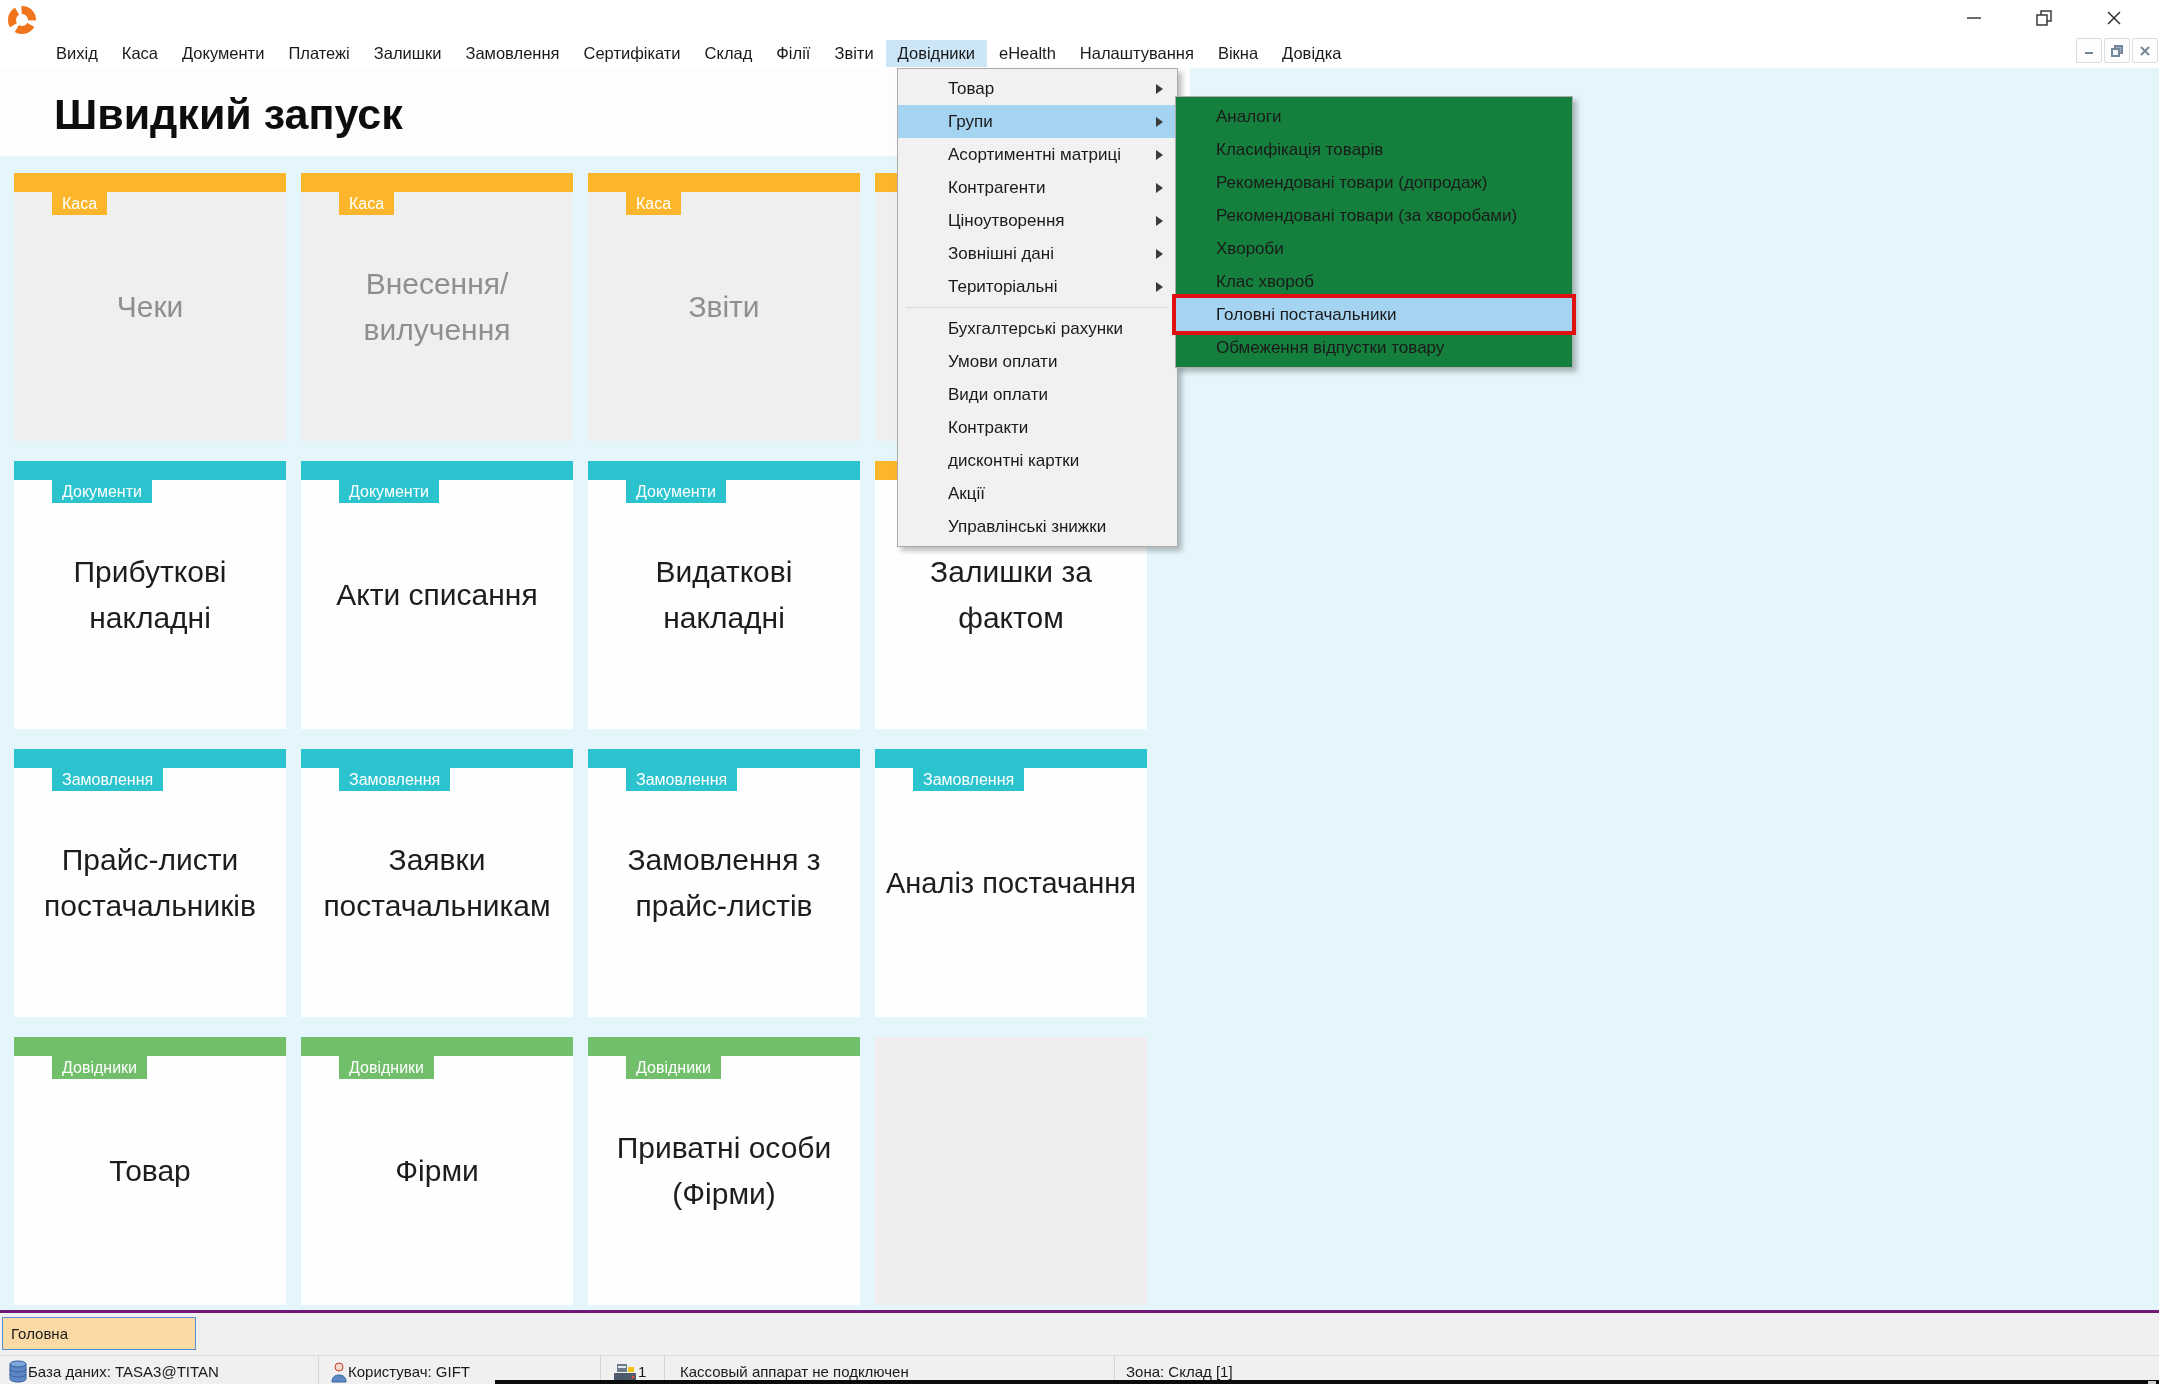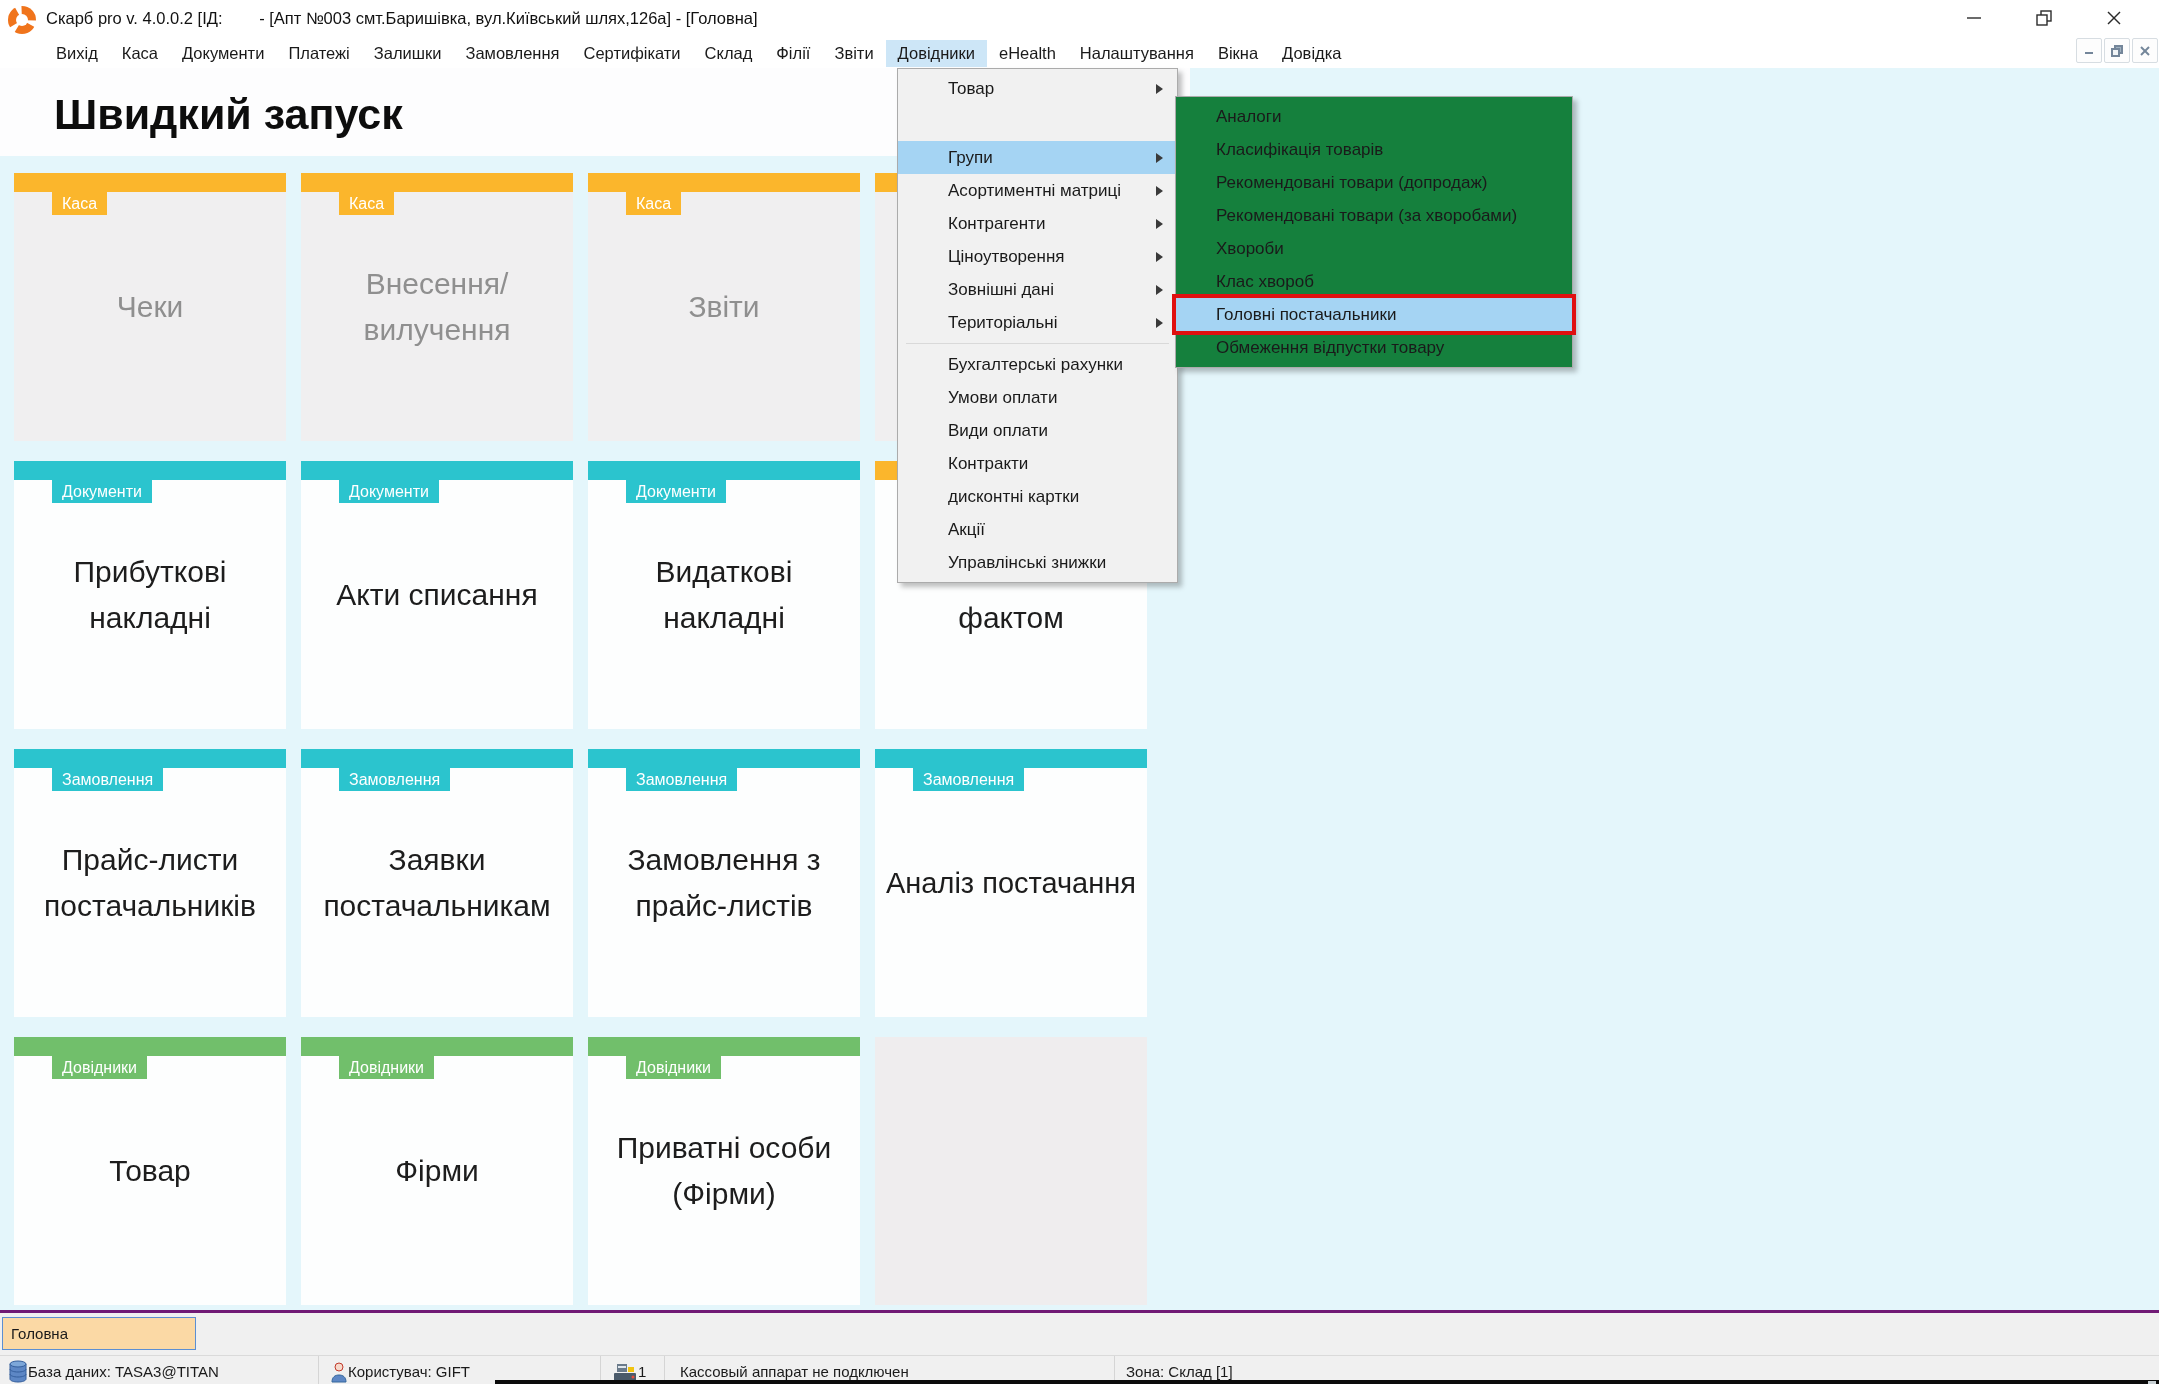--- a/index.html
+++ b/index.html
@@ -50,21 +50,21 @@
   
   .dropdown{position:absolute;left:897px;top:68px;width:281px;background:#f1f1f1;
             border:1px solid #ababab;box-sizing:border-box;padding:3px 0;z-index:40;
             box-shadow:4px 4px 5px rgba(0,0,0,.25);}
   .submenu{position:absolute;left:1175px;top:96px;width:398px;background:#15803d;
            border:1px solid #ababab;box-sizing:border-box;padding:3px 0;z-index:50;
            box-shadow:4px 4px 5px rgba(0,0,0,.25);}
   .dd-item{position:relative;height:33px;line-height:33px;font-size:17px;padding-left:50px;padding-right:30px;
            white-space:nowrap;cursor:default;}
   .submenu .dd-item{padding-left:40px;}
-  .dd-item.hl{background:var(--menu-highlight,#a5d4f3);margin-top:36px;}
+  .dd-item.hl{background:var(--menu-highlight,#a5d4f3);}
   .dd-item.red-box{background:var(--menu-highlight,#a5d4f3);outline:4px solid var(--red-annotation,#e01010);z-index:2;}
   .dd-sep{height:1px;background:#d9d9d9;margin:4px 8px;}
   .arrow{position:absolute;right:14px;top:50%;transform:translateY(-50%);width:0;height:0;
          border-left:7px solid #3a3a3a;border-top:5px solid transparent;border-bottom:5px solid transparent;}
 
   
   .bottombar{position:absolute;left:0;top:1310px;width:2159px;height:74px;background:#f0f0f0;border-top:3px solid #701a75;box-sizing:border-box;}
   .tab{position:absolute;left:2px;top:4px;width:194px;height:33px;background:var(--tab-fill,#fbd9a5);
        border:1px solid #5c8fd2;box-sizing:border-box;font-size:15px;line-height:31px;padding-left:8px;}
   .status-divider-line{position:absolute;left:0;top:42px;width:2159px;height:1px;background:#dadada;}
@@ -73,21 +73,20 @@
   .black-strip{position:absolute;left:495px;top:67px;right:0;height:7px;background:#0b0b0b;}
   .black-strip .notch{position:absolute;right:3px;top:1px;width:8px;height:5px;background:#c8d0d4;}
 </style>
 </head>
 <body>
 
 <div class="screen">
 
   <header class="titlebar">
     <span class="logo logo-lg"></span>
-    <span class="title-text">Скарб pro v. 4.0.0.2 [ІД:        - [Апт №003 смт.Баришівка, вул.Київський шлях,126а] - [Головна]</span>
     <div class="win-controls">
       <button class="winbtn">
         <svg width="20" height="20" viewBox="0 0 20 20">
             <line x1="3" y1="10" x2="17" y2="10"></line>
           </svg>
       </button>
       <button class="winbtn">
         <svg width="20" height="20" viewBox="0 0 20 20">
             <rect x="7" y="3" width="10" height="10"></rect>
             <rect x="3" y="7" width="10" height="10" fill="#ffffff"></rect>

